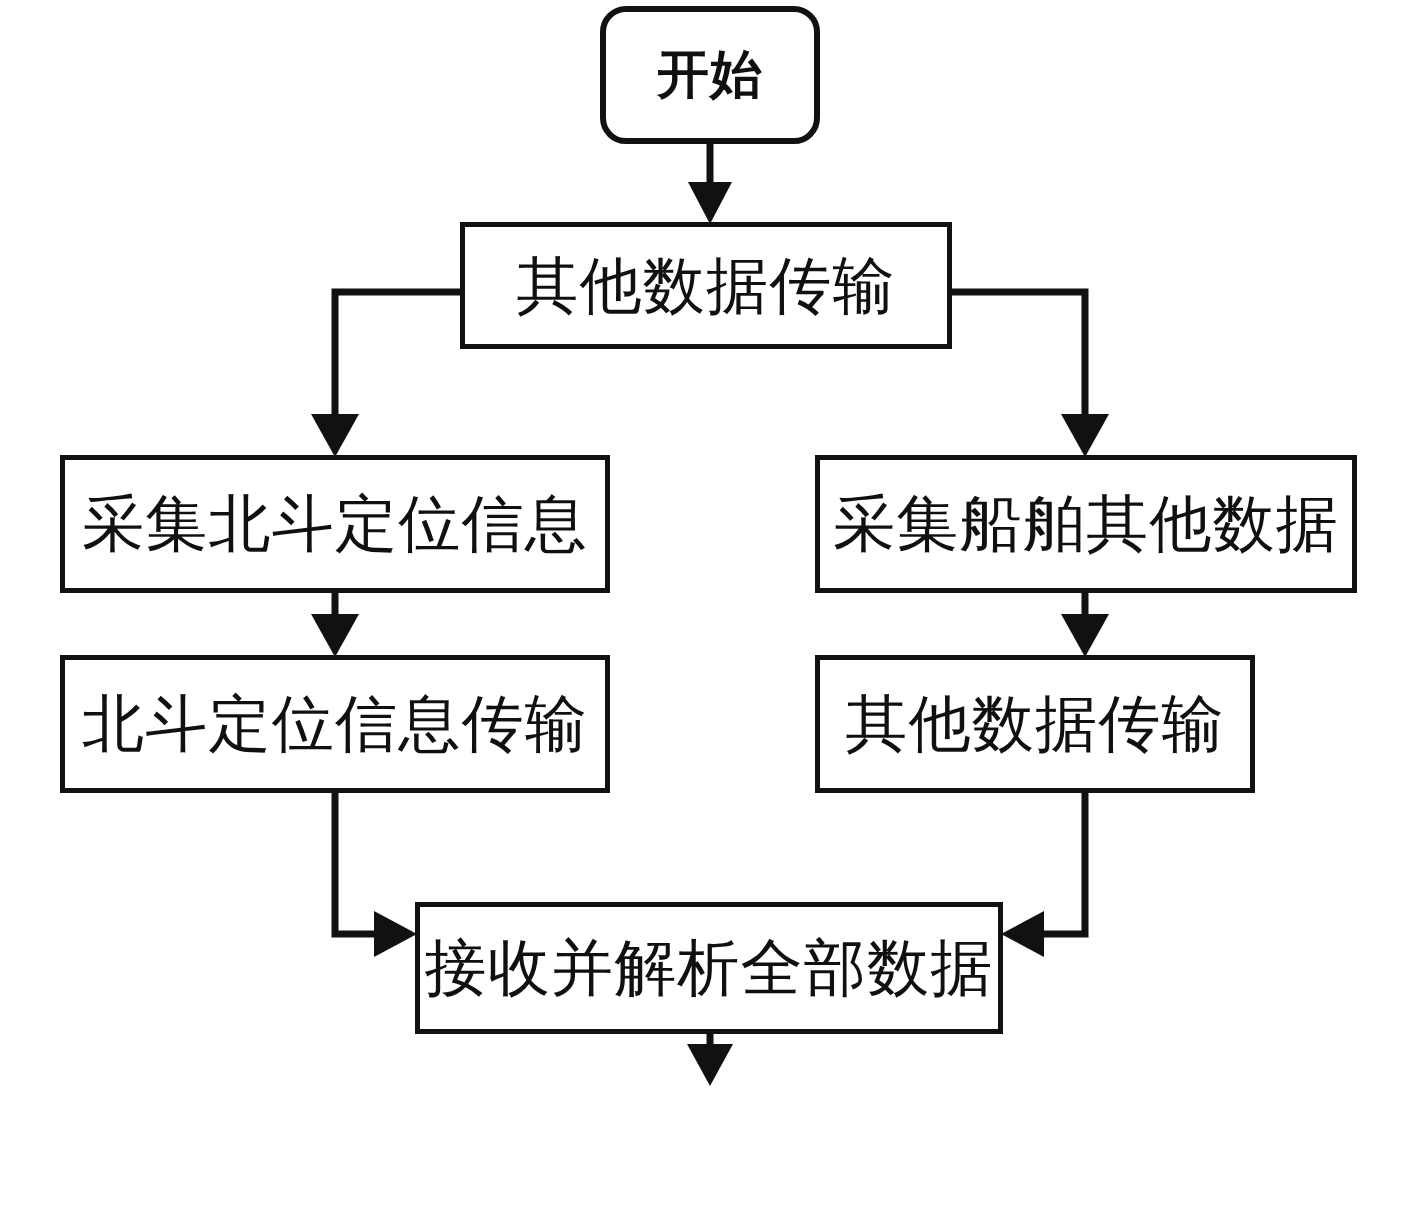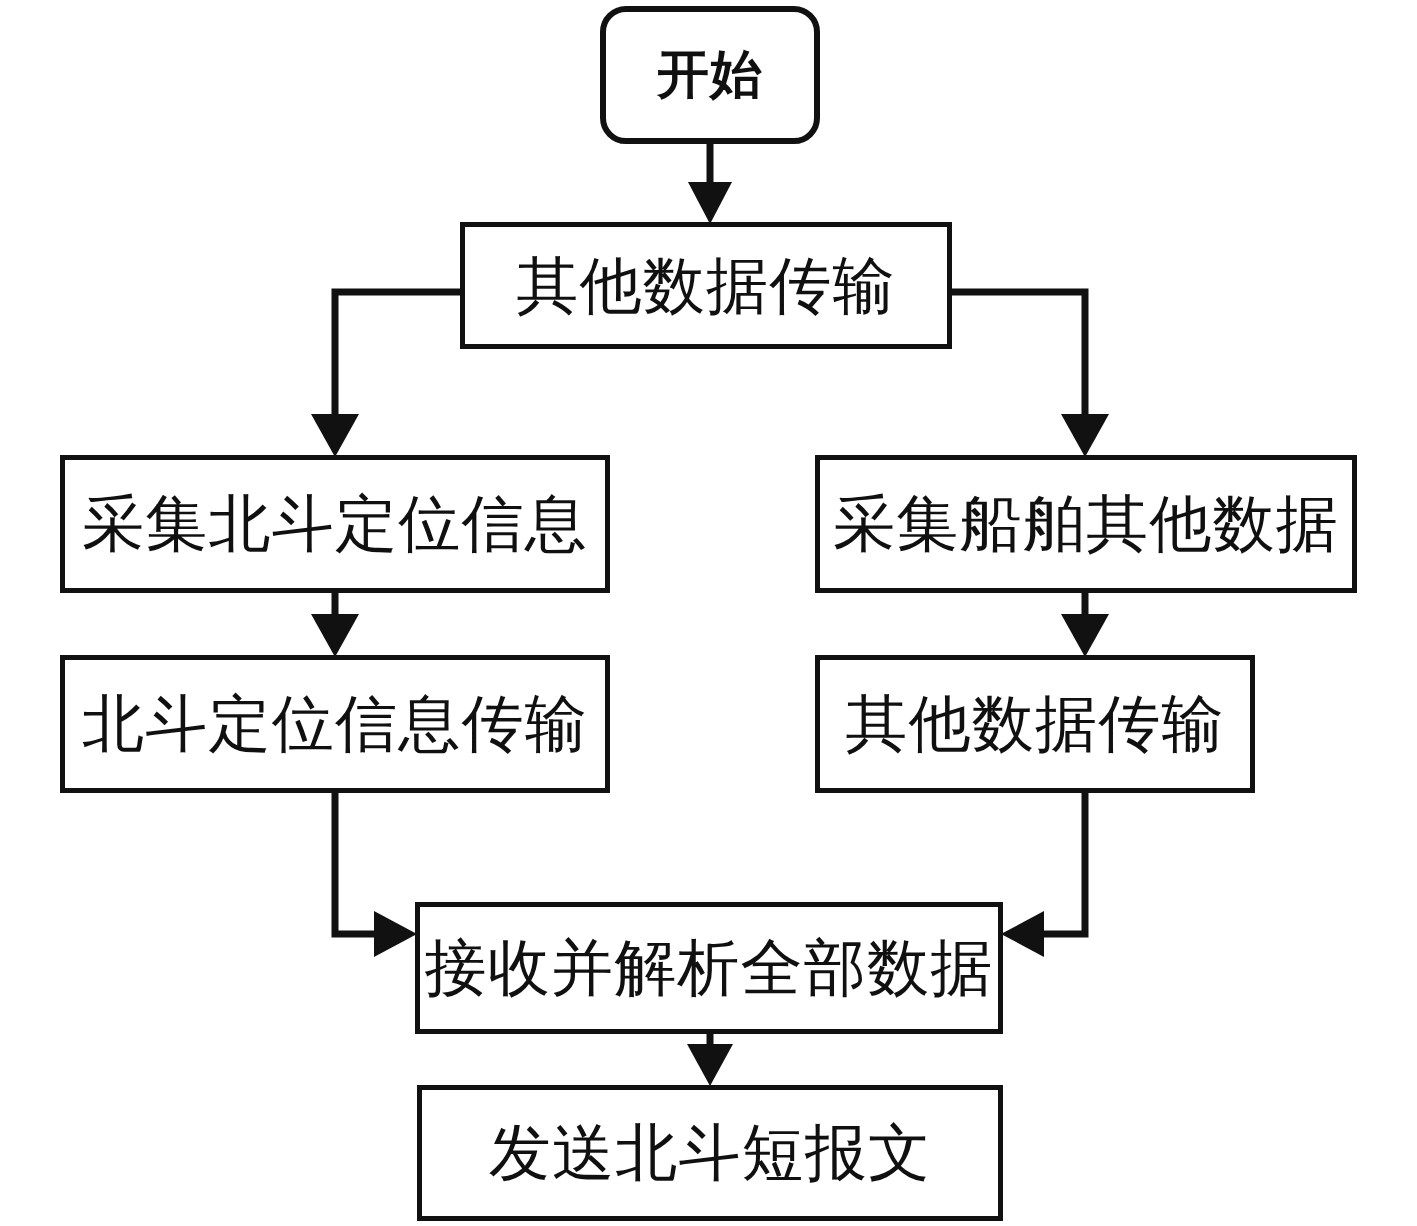--- a/index.html
+++ b/index.html
@@ -130,17 +130,14 @@
   </div>
 
   <div class="node" id="node-trans-oth">
     <span class="node-label lbl-branch">其他数据传输</span>
   </div>
 
   <div class="node" id="node-parse">
     <span class="node-label lbl-merge">接收并解析全部数据</span>
   </div>
 
-  <div class="node" id="node-send">
-    <span class="node-label lbl-final">发送北斗短报文</span>
-  </div>
 
 </div>
 
 </body></html>

